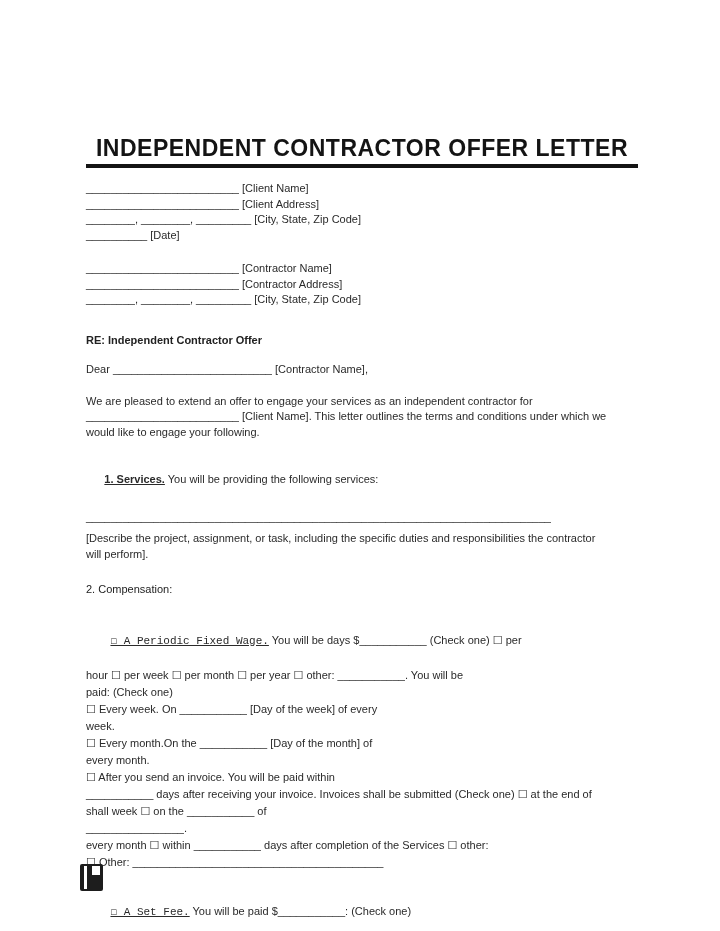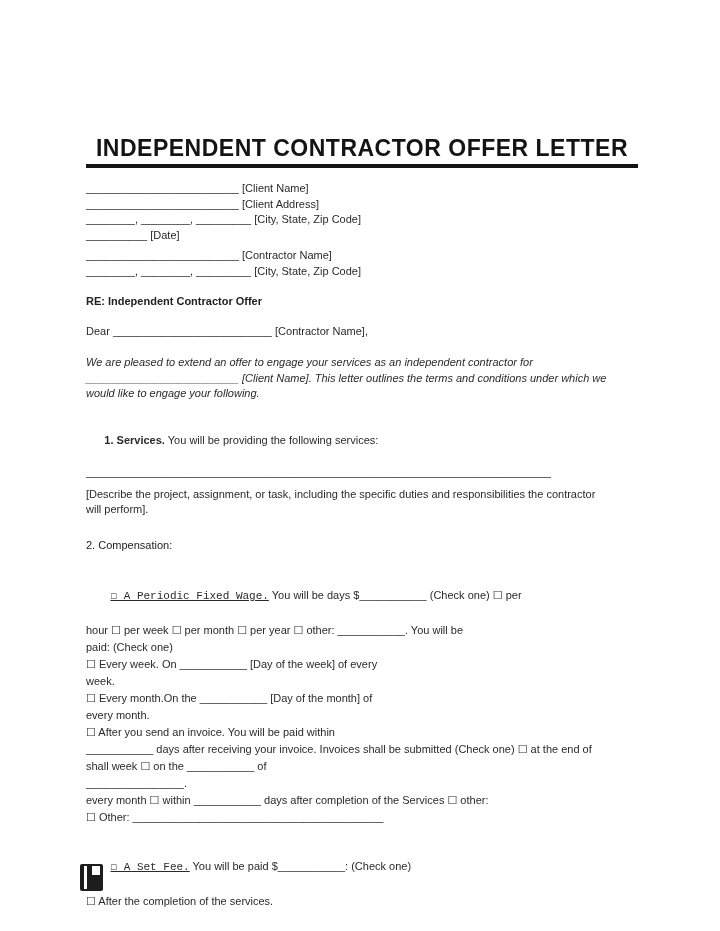--- a/index.html
+++ b/index.html
@@ -22,29 +22,29 @@
     font-size:23px;
     line-height:26px;
     font-weight:bold;
     letter-spacing:0.5px;
     text-align:center;
     color:#141414;
     white-space:nowrap;
   }
   .rule { margin-top:3px; height:4px; background:#141414; }
   .line { white-space:pre; line-height:15.5px; }
-  .b { font-weight:bold; }
+  .b { font-weight:bold;text-decoration:underline; }
   .u { text-decoration:underline;font-family:Liberation Mono, monospace; }
   .block-client     { margin-top:13px; }
-  .block-contractor { margin-top:5px; }
-  .re-line          { margin-top:15px; font-weight:bold; color:#222; }
+  .block-contractor { margin-top:18px; }
+  .re-line          { margin-top:25px; font-weight:bold; color:#222; }
   .salutation       { margin-top:14px; }
-  .intro            { margin-top:16px;font-style:italic; }
+  .intro            { margin-top:16px; }
   .services-head    { margin-top:16px; }
-  .services-blank   { margin-top:1px; }
+  .services-blank   { margin-top:7px; }
   .describe         { margin-top:6px; }
   .comp-head        { margin-top:20px; font-weight:normal; color:#222; }
   .wage-block       { margin-top:17px; }
   .wage-block .line { line-height:17px; }
   .setfee-block     { margin-top:15px; }
   .setfee-block .line { line-height:17px; }
   .logo {
     position:absolute; left:80px; top:864px;
     width:23px; height:27px;
     background:#1d1d1d; border-radius:2px;
@@ -63,20 +63,21 @@
 
     <div class="block-client">
       <div class="line">_________________________ [Client Name]</div>
       <div class="line">_________________________ [Client Address]</div>
       <div class="line">________, ________, _________ [City, State, Zip Code]</div>
       <div class="line">__________ [Date]</div>
     </div>
 
     <div class="block-contractor">
       <div class="line">_________________________ [Contractor Name]</div>
+      <div class="line">_________________________ [Contractor Address]</div>
       <div class="line">________, ________, _________ [City, State, Zip Code]</div>
     </div>
 
     <div class="line re-line">RE: Independent Contractor Offer</div>
 
     <div class="line salutation">Dear __________________________ [Contractor Name],</div>
 
     <div class="intro">
       <div class="line">We are pleased to extend an offer to engage your services as an independent contractor for</div>
       <div class="line">_________________________ [Client Name]. This letter outlines the terms and conditions under which we</div>

